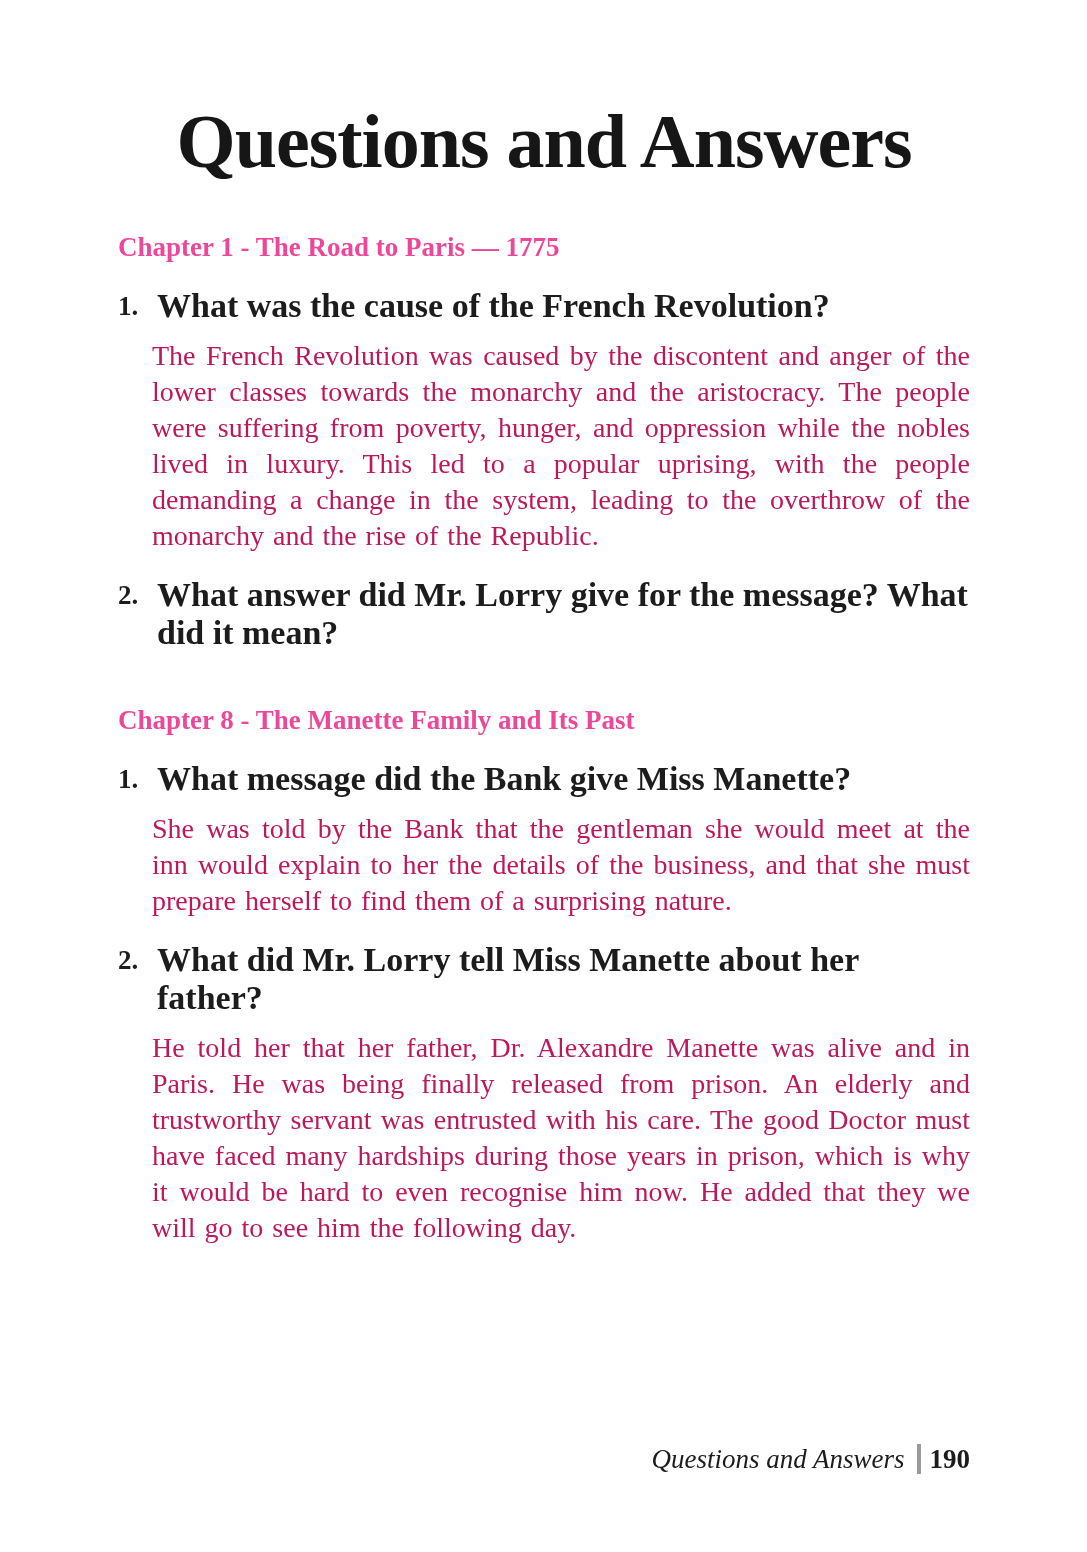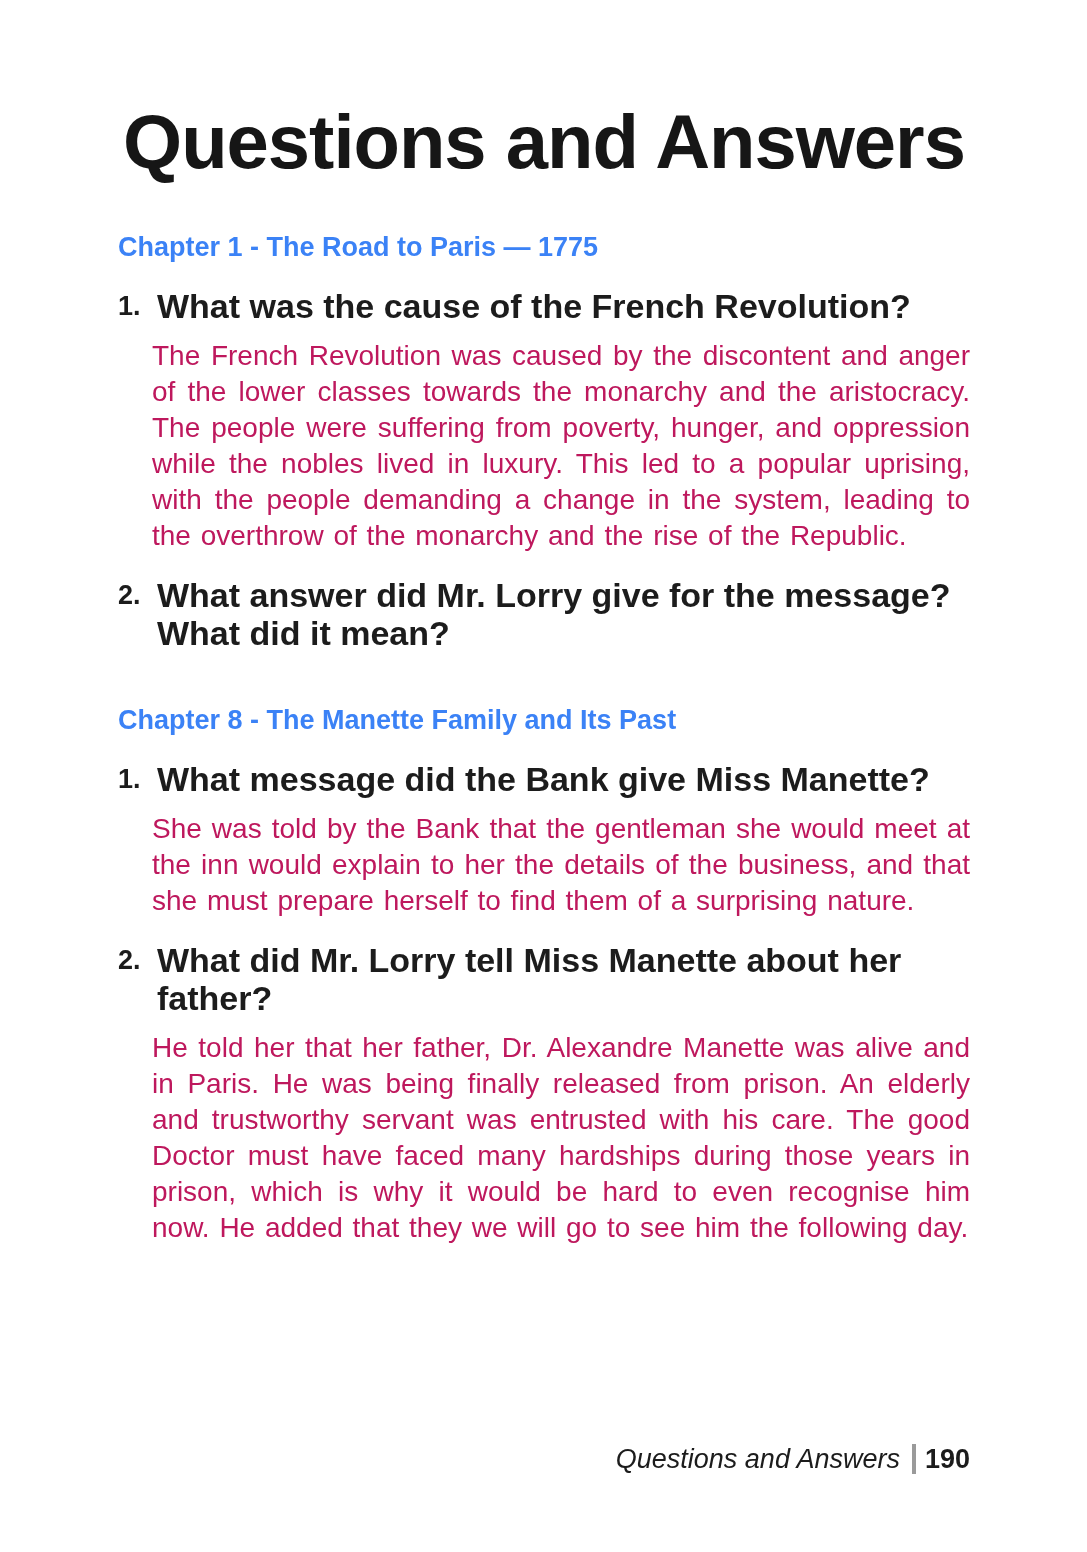--- a/index.html
+++ b/index.html
@@ -3,41 +3,41 @@
 <meta charset="utf-8">
 <style>
   * { margin: 0; padding: 0; box-sizing: border-box; }
   html, body { background: #ffffff; }
   .page {
     position: relative;
     width: 1087px;
     height: 1552px;
     background: #ffffff;
     color: #1a1a1a;
-    font-family: Liberation Sans, sans-serif;
+    font-family: Liberation Serif, serif;
     overflow: hidden;
     border-radius: 25px;
   }
   .content {
     padding: 0 117px 0 118px;
   }
   .page-title {
     margin-top: 98px;
     font-size: 76px;
     font-weight: bold;
     text-align: center;
     line-height: 1.15;
     letter-spacing: -1px;
     color: #161616;
   }
   .section-heading {
     font-size: 27px;
     font-weight: bold;
     line-height: 36px;
-    color: #3b82f6;
+    color: #ec4899;
   }
   .section-1 .section-heading { margin-top: 44px; }
   .section-2 .section-heading { margin-top: 50px; }
   .qa { margin-top: 22px; }
   .question-row {
     display: flex;
     align-items: flex-start;
   }
   .q-number {
     flex: 0 0 39px;

